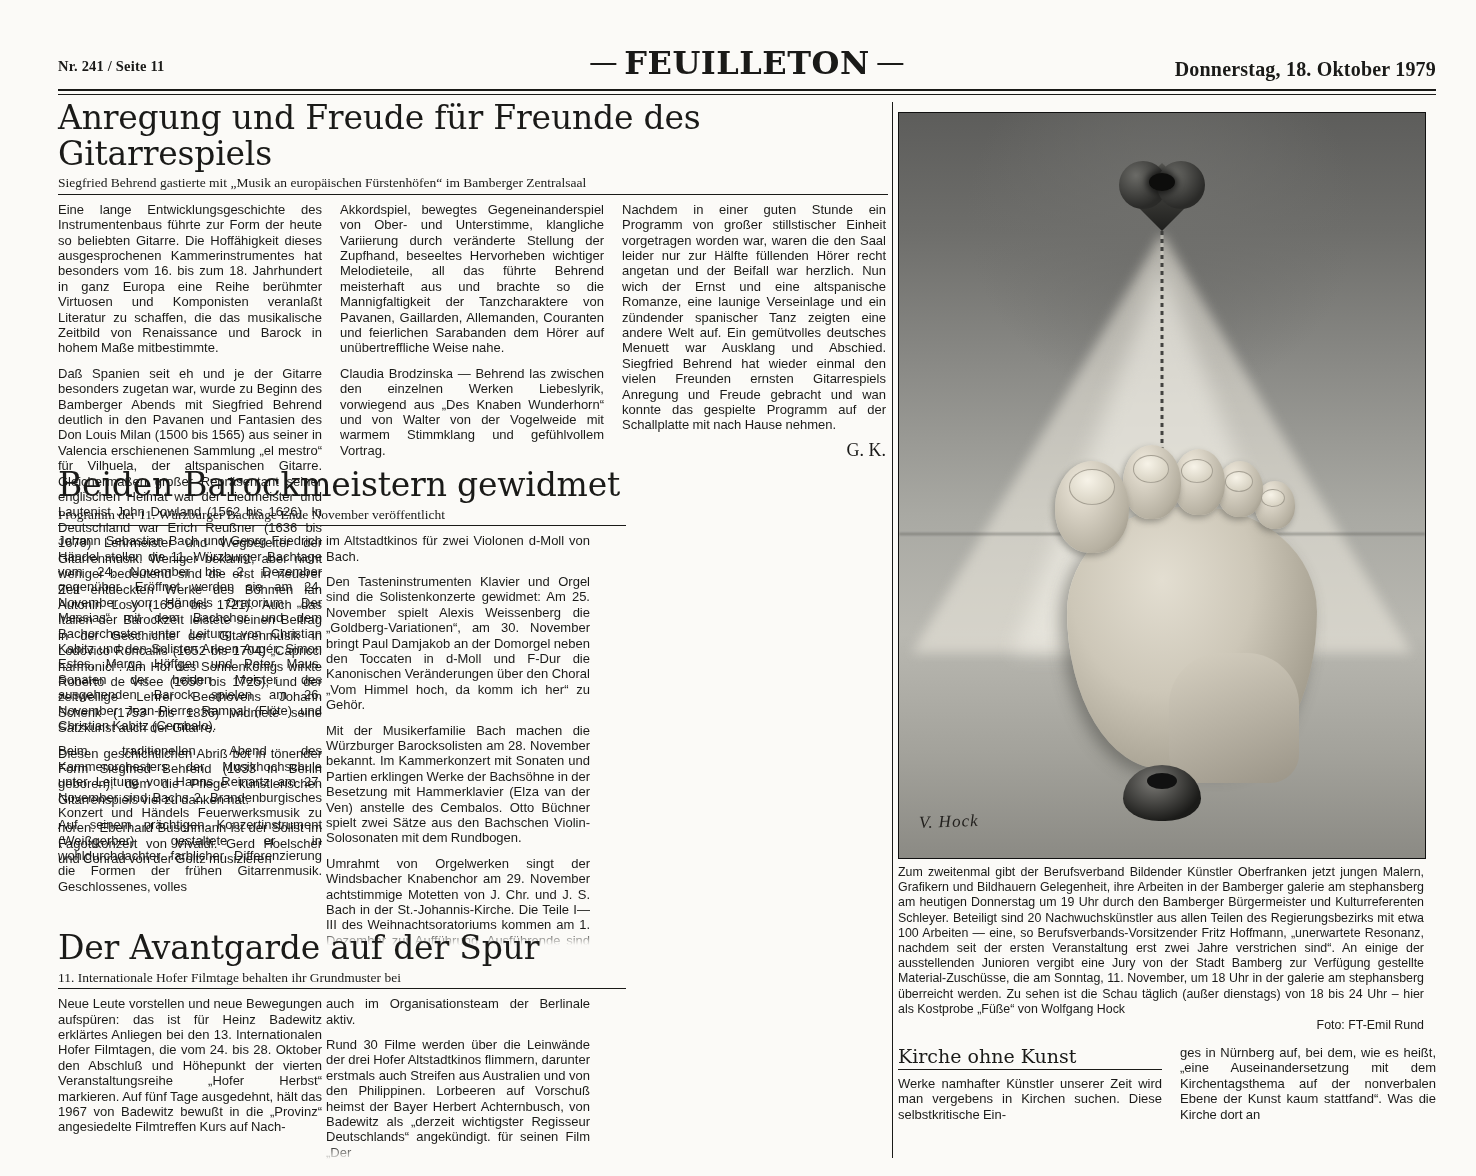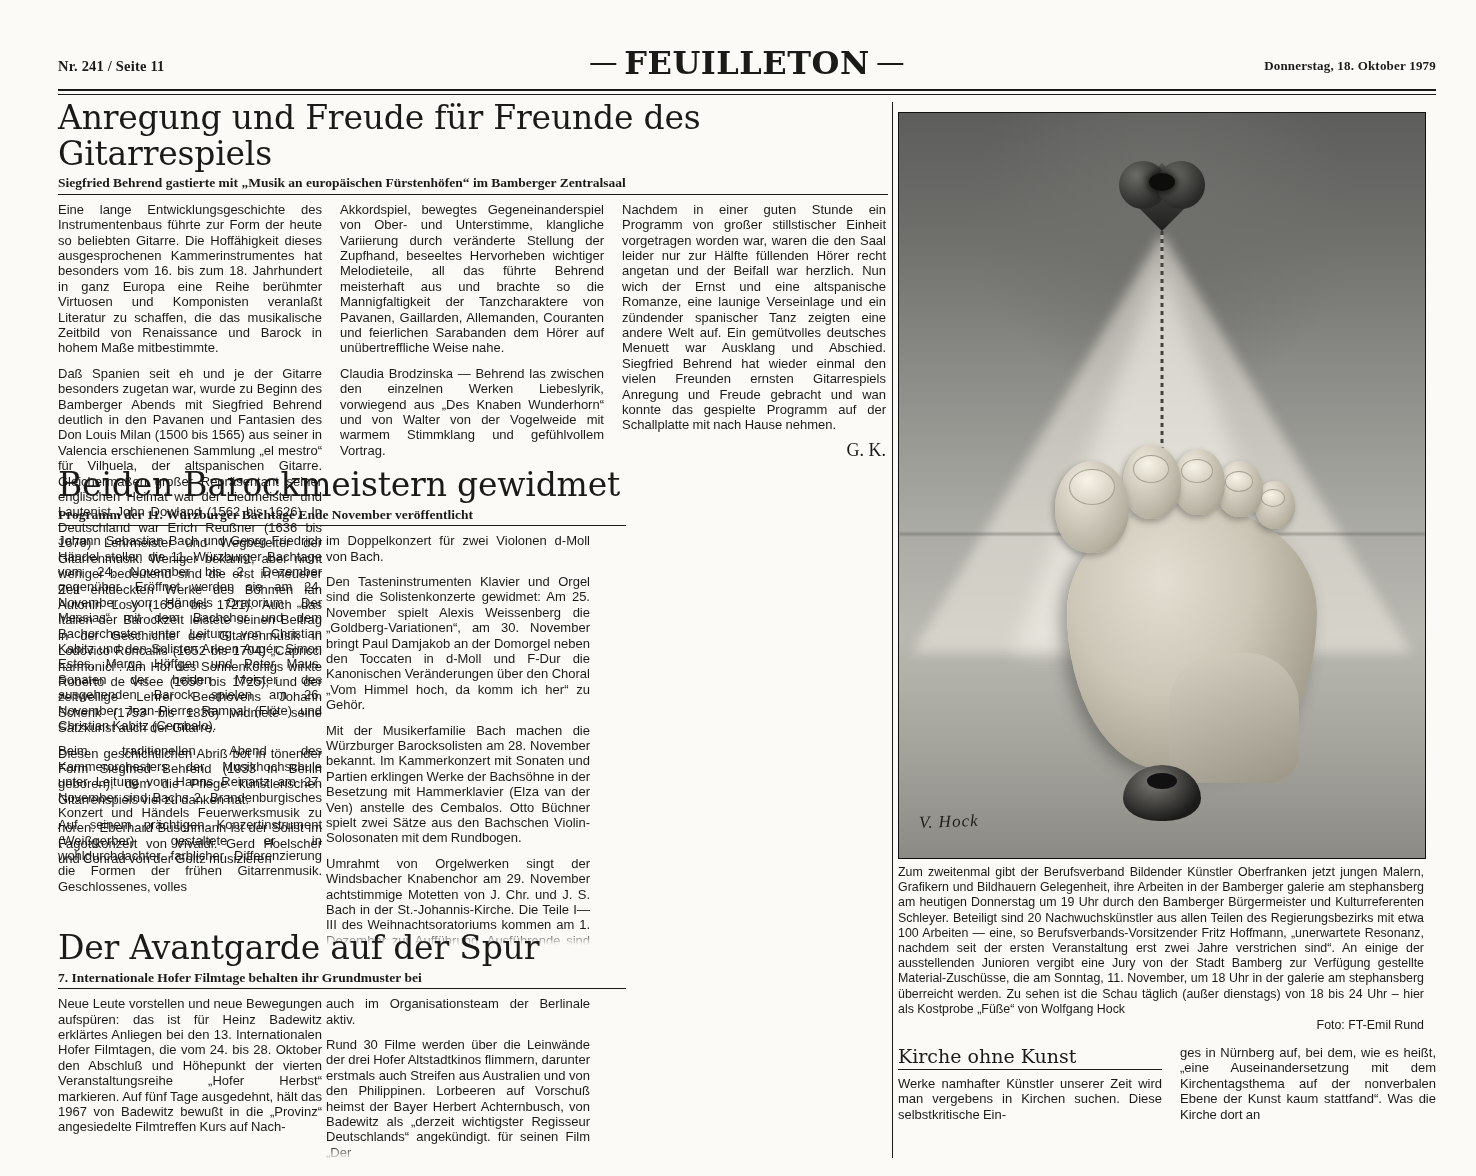--- a/index.html
+++ b/index.html
@@ -39,21 +39,21 @@
     font-weight: bold;
     font-size: 14.5px;
     letter-spacing: 0.2px;
   }
   .masthead-right {
     position: absolute;
     right: 0;
     top: 8px;
     font-family: "Liberation Serif", serif;
     font-weight: bold;
-    font-size: 13px;
+    font-size: 20px;
     letter-spacing: 0.2px;
     text-align: left;
   }
   .masthead-center {
     position: absolute;
     left: 50%;
     top: -4px;
     transform: translateX(-50%);
     display: flex;
     align-items: center;
@@ -117,21 +117,21 @@
   h1.hl {
     font-family: "DejaVu Serif", serif;
     font-weight: normal;
     font-size: 33px;
     line-height: 1.08;
     margin: 0 0 4px 0;
     letter-spacing: -0.2px;
   }
   .subhl {
     font-family: "Liberation Serif", serif;
-    font-weight: bold;
+    font-weight: normal;
     font-size: 13.5px;
     line-height: 1.15;
     margin: 0 0 3px 0;
   }
   .hr-thin {
     height: 1px;
     background: #1a1a18;
     margin: 3px 0 7px 0;
   }
   
@@ -444,33 +444,33 @@
       <div class="art2">
         <h1 class="hl">Beiden Barockmeistern gewidmet</h1>
         <div class="subhl">Programm der 11. Würzburger Bachtage Ende November veröffentlicht</div>
         <div class="hr-thin"></div>
         <div class="cols2">
           <div class="col">
             <p class="body">Johann Sebastian Bach und Georg Friedrich Händel stellen die 11. Würzburger Bachtage vom 24. November bis 2. Dezember gegenüber. Eröffnet werden sie am 24. November von Händels Oratorium „Der Messias“ mit dem Bachchor und dem Bachorchester unter Leitung von Christian Kabitz und den Solisten Arleen Augér, Simon Estes, Marga Höffgen und Peter Maus. Sonaten der beiden Meister des ausgehenden Barock spielen am 26. November Jean-Pierre Rampal (Flöte) und Christian Kabitz (Cembalo).</p>
             <p class="body last">Beim traditionellen Abend des Kammerorchesters der Musikhochschule unter Leitung von Hanns Reinartz am 27. November sind Bachs 2. Brandenburgisches Konzert und Händels Feuerwerksmusik zu hören. Eberhard Buschmann ist der Solist im Fagottkonzert von Vivaldi. Gerd Hoelscher und Conrad von der Goltz musizieren</p>
           </div>
           <div class="col clip" style="height:412px; position:relative;">
-            <p class="body">im Doppelkonzert für zwei Violonen d-Moll von Bach.</p>
+            <p class="body">im Altstadtkinos für zwei Violonen d-Moll von Bach.</p>
             <p class="body">Den Tasteninstrumenten Klavier und Orgel sind die Solistenkonzerte gewidmet: Am 25. November spielt Alexis Weissenberg die „Goldberg-Variationen“, am 30. November bringt Paul Damjakob an der Domorgel neben den Toccaten in d-Moll und F-Dur die Kanonischen Veränderungen über den Choral „Vom Himmel hoch, da komm ich her“ zu Gehör.</p>
             <p class="body">Mit der Musikerfamilie Bach machen die Würzburger Barocksolisten am 28. November bekannt. Im Kammerkonzert mit Sonaten und Partien erklingen Werke der Bachsöhne in der Besetzung mit Hammerklavier (Elza van der Ven) anstelle des Cembalos. Otto Büchner spielt zwei Sätze aus den Bachschen Violin-Solosonaten mit dem Rundbogen.</p>
             <p class="body">Umrahmt von Orgelwerken singt der Windsbacher Knabenchor am 29. November achtstimmige Motetten von J. Chr. und J. S. Bach in der St.-Johannis-Kirche. Die Teile I—III des Weihnachtsoratoriums kommen am 1. Dezember zur Aufführung. Ausführende sind Bachchor und Bachorchester sowie das Augsburger Trompetenensemble unter Leitung von Christian Kabitz, außerdem die Solisten Barbara Schlick, Gerda Schriever, Frieder Lang und Berthold Possemeyer.</p>
 
             <div class="fade-bottom"></div>
           </div>
         </div>
       </div>
 
       <div class="art3 clip" style="height:230px; position:absolute;">
         <h1 class="hl">Der Avantgarde auf der Spur</h1>
-        <div class="subhl">7. Internationale Hofer Filmtage behalten ihr Grundmuster bei</div>
+        <div class="subhl">11. Internationale Hofer Filmtage behalten ihr Grundmuster bei</div>
         <div class="hr-thin"></div>
         <div class="cols2">
           <div class="col">
             <p class="body last">Neue Leute vorstellen und neue Bewegungen aufspüren: das ist für Heinz Badewitz erklärtes Anliegen bei den 13. Internationalen Hofer Filmtagen, die vom 24. bis 28. Oktober den Abschluß und Höhepunkt der vierten Veranstaltungsreihe „Hofer Herbst“ markieren. Auf fünf Tage ausgedehnt, hält das 1967 von Badewitz bewußt in die „Provinz“ angesiedelte Filmtreffen Kurs auf Nach-</p>
           </div>
           <div class="col">
             <p class="body">auch im Organisationsteam der Berlinale aktiv.</p>
             <p class="body last">Rund 30 Filme werden über die Leinwände der drei Hofer Altstadtkinos flimmern, darunter erstmals auch Streifen aus Australien und von den Philippinen. Lorbeeren auf Vorschuß heimst der Bayer Herbert Achternbusch, von Badewitz als „derzeit wichtigster Regisseur Deutschlands“ angekündigt. für seinen Film „Der</p>
           </div>
         </div>

